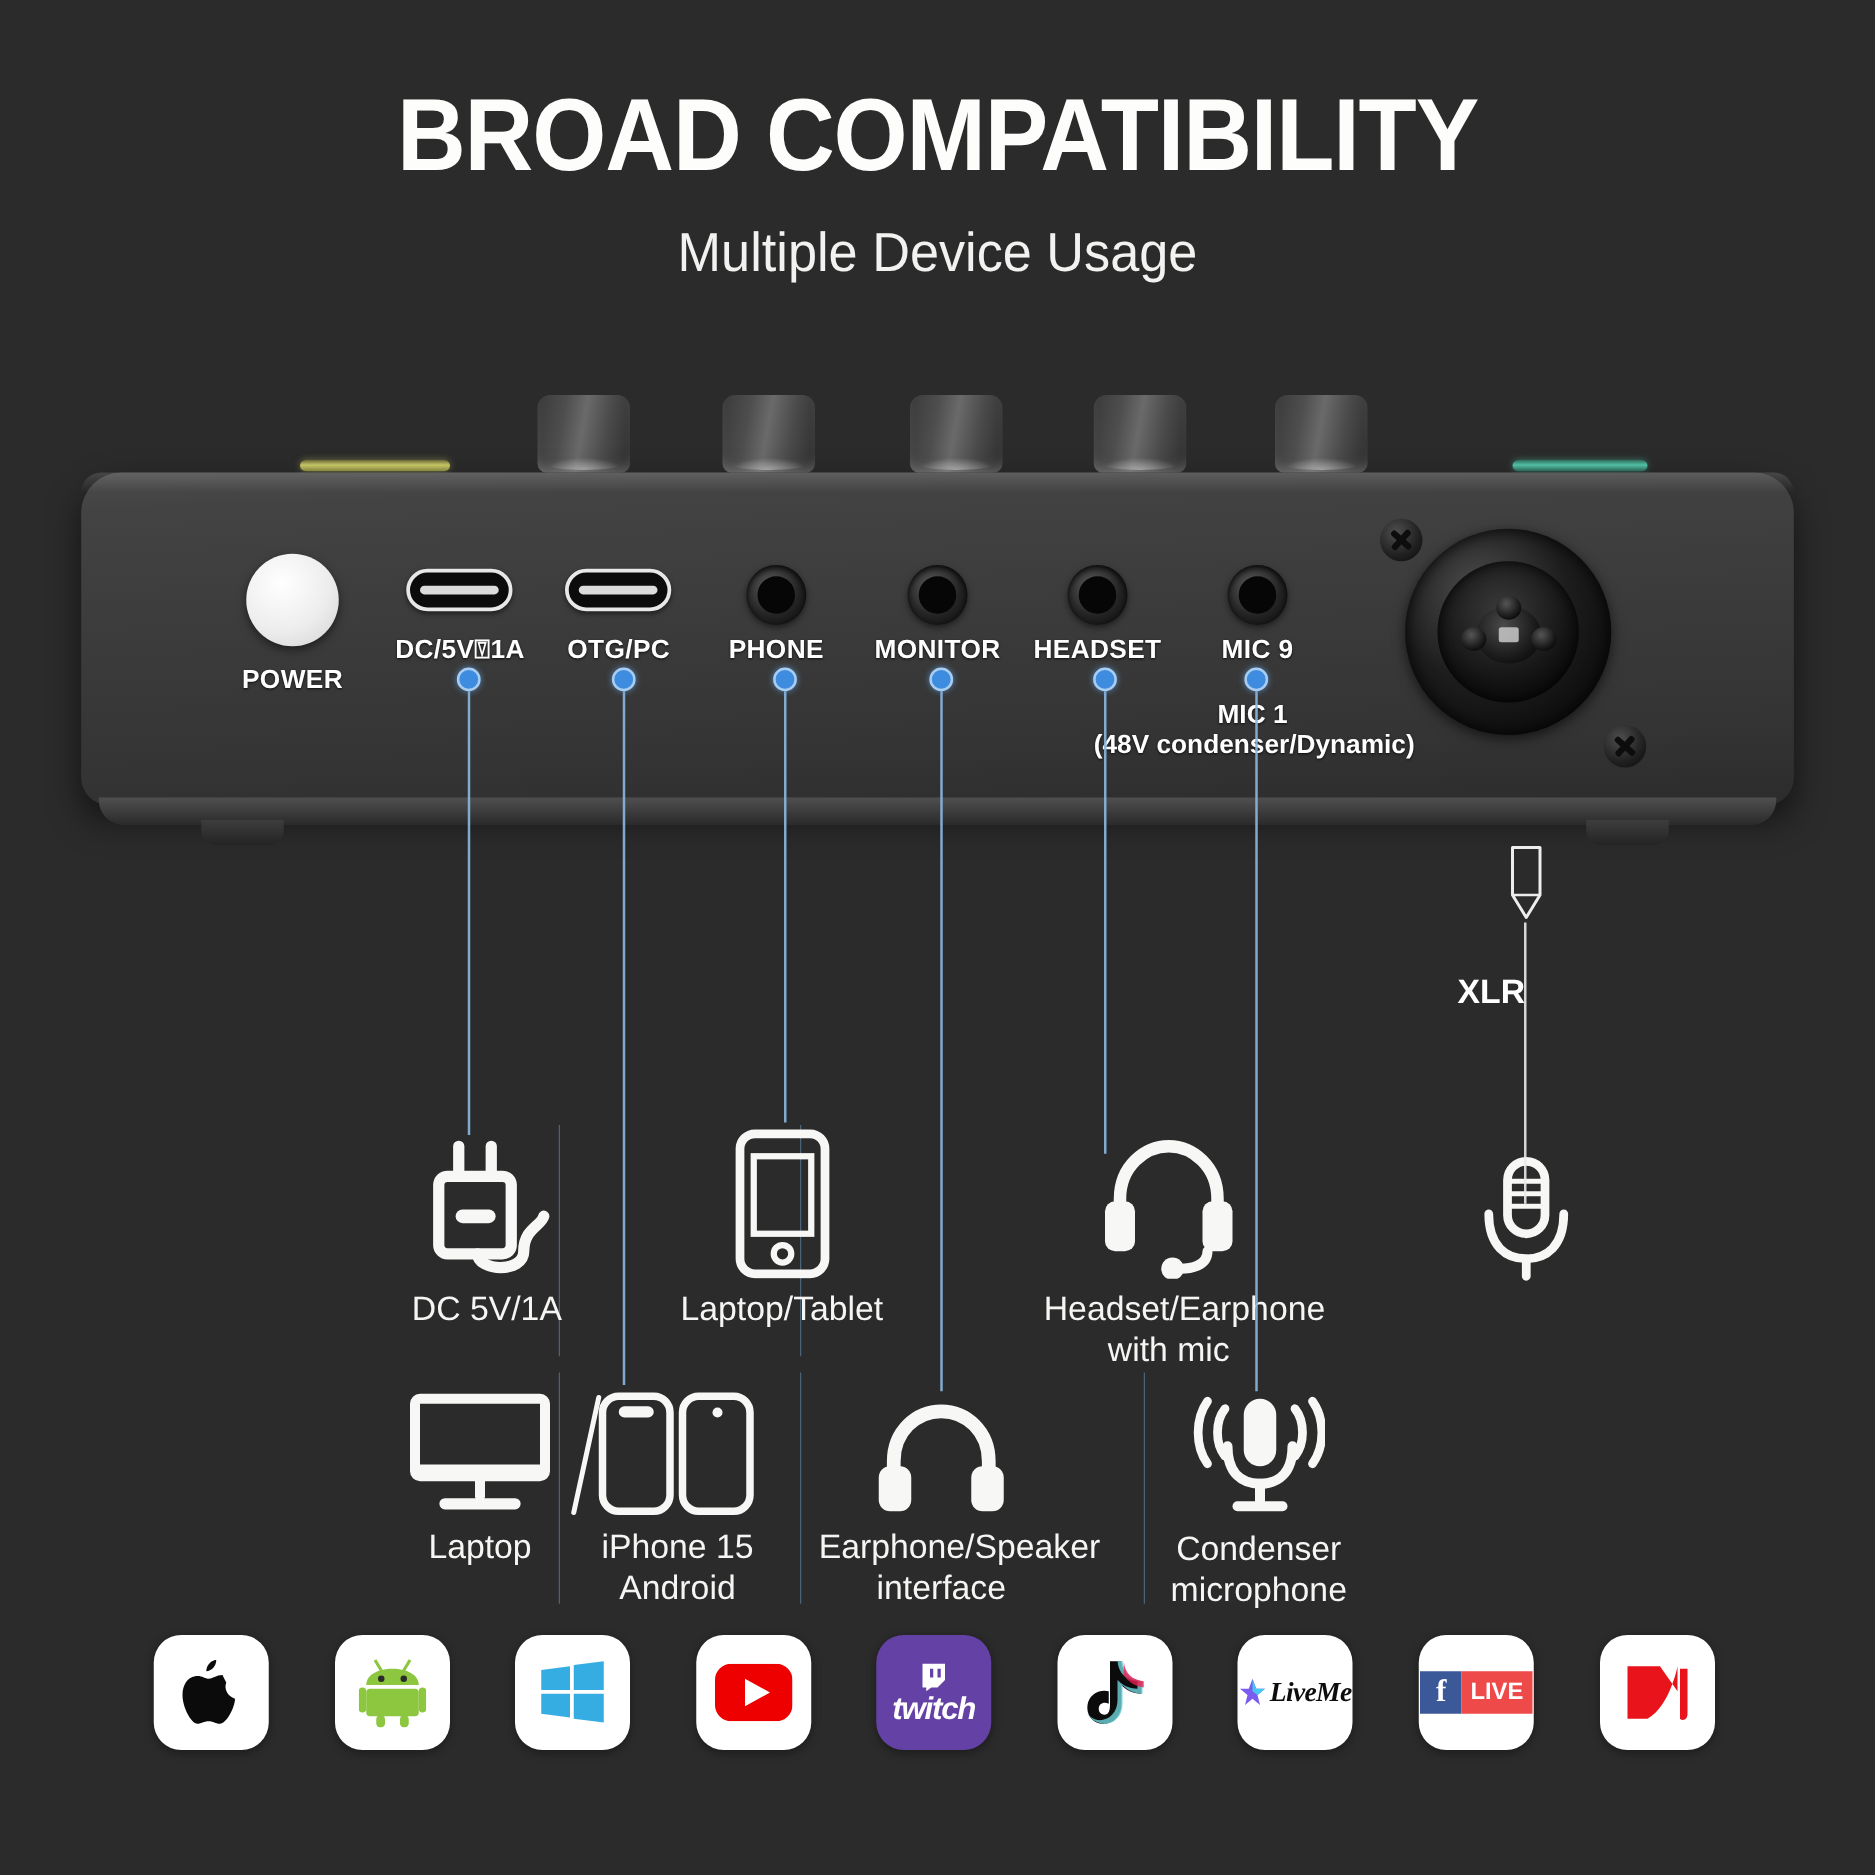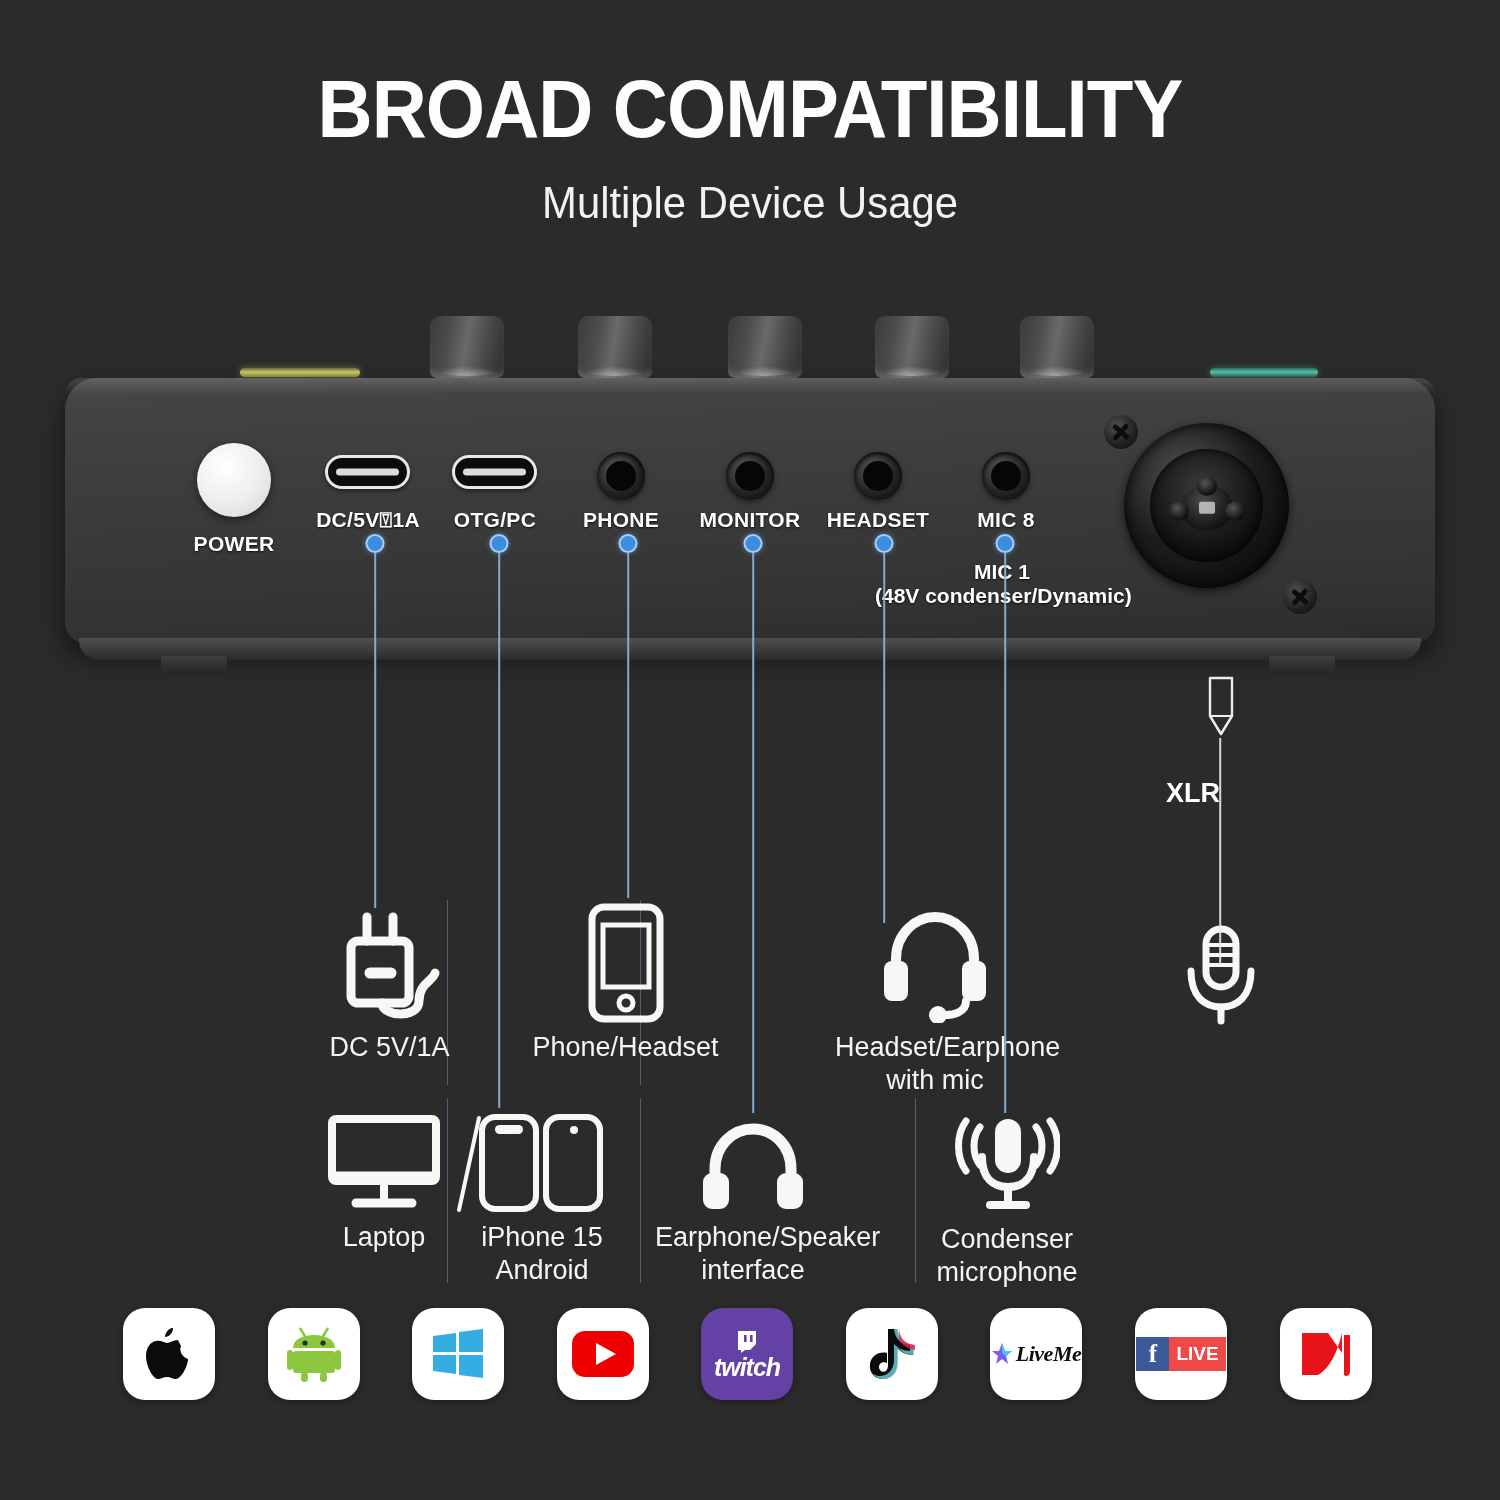--- a/index.html
+++ b/index.html
@@ -244,21 +244,21 @@
       </div>
     </div>
   </div>
 
   <div class="plabel center" style="left:234px; top:532px;">POWER</div>
   <div class="plabel center" style="left:368px; top:508px;">DC/5V⍔1A</div>
   <div class="plabel center" style="left:495px; top:508px;">OTG/PC</div>
   <div class="plabel center" style="left:621px; top:508px;">PHONE</div>
   <div class="plabel center" style="left:750px; top:508px;">MONITOR</div>
   <div class="plabel center" style="left:878px; top:508px;">HEADSET</div>
-  <div class="plabel center" style="left:1006px; top:508px;">MIC 8</div>
+  <div class="plabel center" style="left:1006px; top:508px;">MIC 9</div>
 
   <div class="mic1-label" style="left:877px; top:558px; width:250px;">MIC 1</div>
   <div class="mic1-label" style="left:875px; top:582px; width:250px;">(48V condenser/Dynamic)</div>
 
   <div class="dot" style="left:375px; top:534px;"></div>
   <div class="cline" style="left:375px; top:553px; height:355px;"></div>
 
   <div class="dot" style="left:499px; top:534px;"></div>
   <div class="cline" style="left:499px; top:553px; height:555px;"></div>
 
@@ -304,21 +304,21 @@
   </div>
 
   <div class="iconblock" style="left:528px; top:900px; width:195px;">
     <div class="svgwrap" style="height:123px;">
       <svg width="78" height="120" viewBox="0 0 78 120" fill="none" stroke="#f7f7f5" stroke-width="7">
         <rect x="5" y="4" width="68" height="112" rx="12"></rect>
         <rect x="16" y="22" width="46" height="62" stroke-width="5"></rect>
         <circle cx="39" cy="100" r="7" stroke-width="5"></circle>
       </svg>
     </div>
-    <div class="cap">Phone/Headset</div>
+    <div class="cap">Laptop/Tablet</div>
   </div>
 
   <div class="iconblock" style="left:790px; top:905px; width:200px;margin-left:45px;">
     <div class="svgwrap" style="height:118px;">
       <svg width="114" height="114" viewBox="0 0 114 114" fill="none">
         <path d="M18 64 V50 C18 24 38 8 57 8 C76 8 96 24 96 50 V64" stroke="#f7f7f5" stroke-width="10" fill="none" stroke-linecap="round"></path>
         <rect x="6" y="52" width="24" height="40" rx="8" fill="#f7f7f5"></rect>
         <rect x="84" y="52" width="24" height="40" rx="8" fill="#f7f7f5"></rect>
         <path d="M88 92 C88 104 74 106 66 106" stroke="#f7f7f5" stroke-width="8" fill="none" stroke-linecap="round"></path>
         <circle cx="60" cy="106" r="9" fill="#f7f7f5"></circle>

